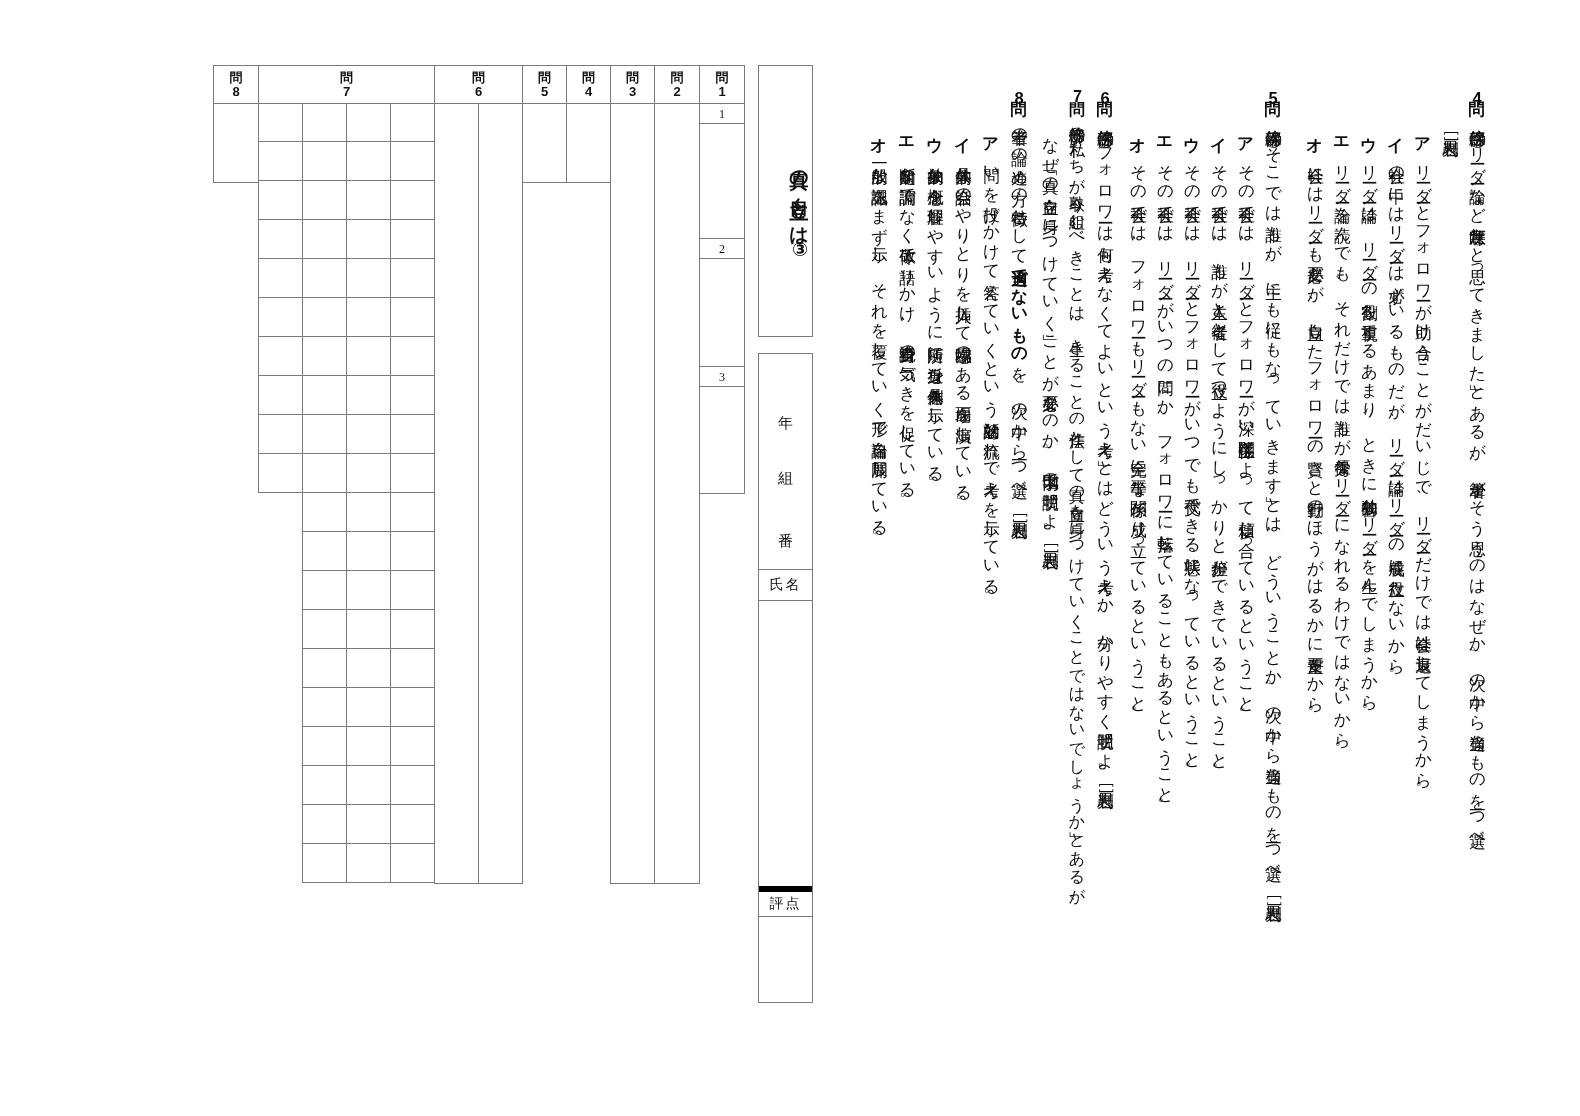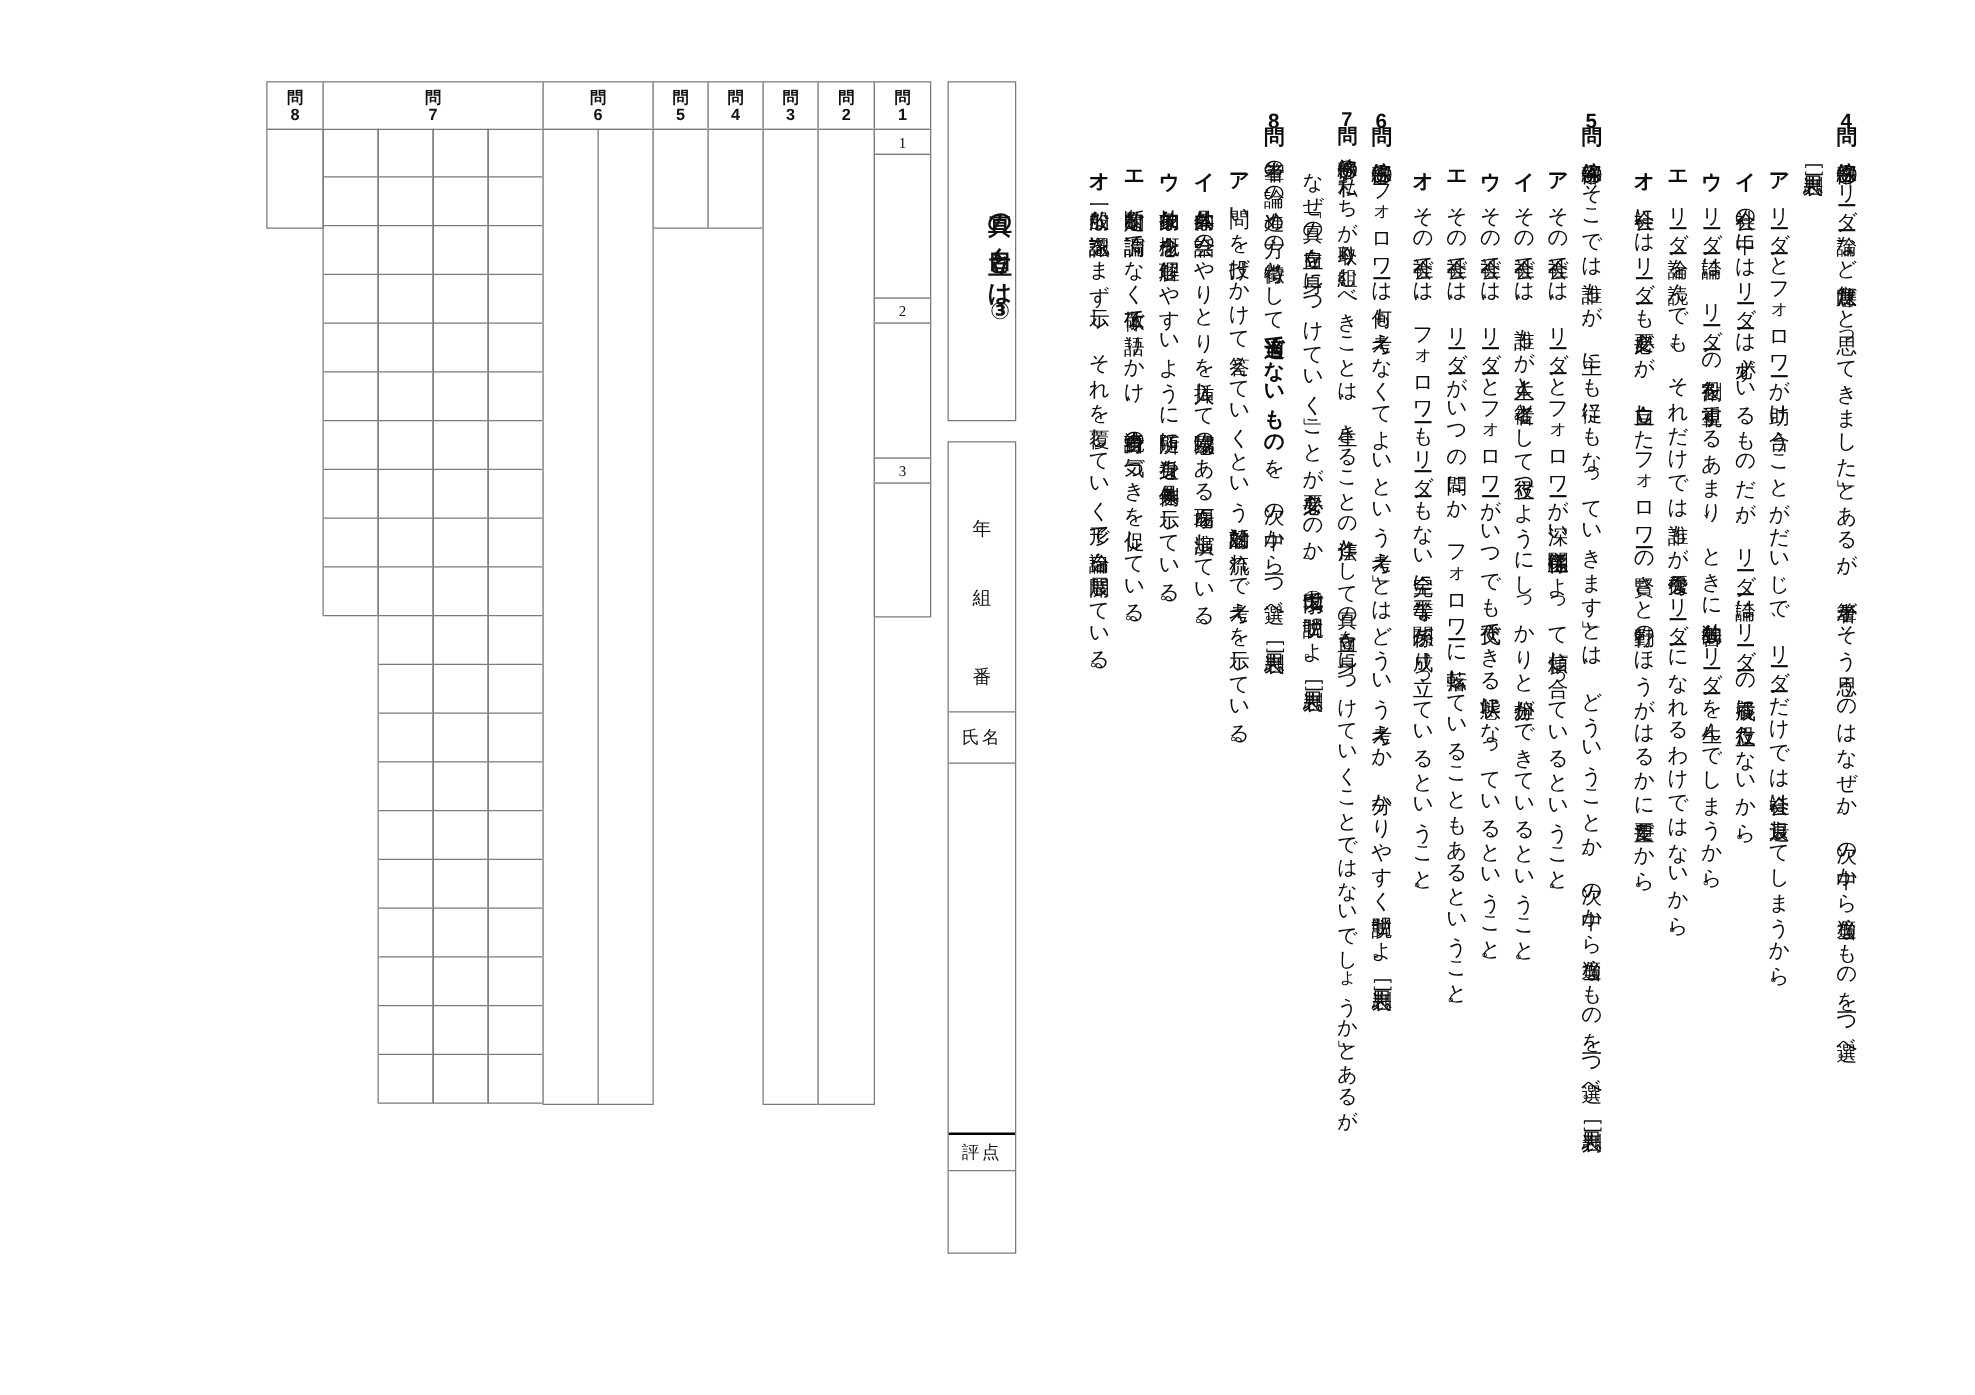--- a/index.html
+++ b/index.html
@@ -205,25 +205,25 @@
     <div class="box" style="left:699px;top:386px;width:46px;height:108px;"></div>
 
     <div class="box title-box" style="left:758px;top:65px;width:55px;height:272px;">
       <span>真の自立とは③</span>
     </div>
 
     <div class="box" style="left:758px;top:353px;width:55px;height:650px;">
       <span class="info-label" style="top:60px;">年</span>
       <span class="info-label" style="top:115px;">組</span>
       <span class="info-label" style="top:178px;">番</span>
-      <div class="cell-h" style="position:absolute;left:0;top:215px;width:100%;height:42px;border-top:1px solid #7a7a7a;border-bottom:1px solid #7a7a7a;box-sizing:border-box;">
+      <div class="cell-h" style="position:absolute;left:0;top:215px;width:100%;height:32px;border-top:1px solid #7a7a7a;border-bottom:1px solid #7a7a7a;box-sizing:border-box;">
         <span>氏名</span>
       </div>
       <div style="position:absolute;left:0;top:247px;width:100%;height:312px;"></div>
-      <div class="cell-h" style="position:absolute;left:0;top:552px;width:100%;height:31px;border-top:2px solid #000000;border-bottom:1px solid #7a7a7a;box-sizing:border-box;text-align:right;">
+      <div class="cell-h" style="position:absolute;left:0;top:532px;width:100%;height:31px;border-top:6px solid #000000;border-bottom:1px solid #7a7a7a;box-sizing:border-box;text-align:right;">
         <span>評点</span>
       </div>
       <div style="position:absolute;left:0;top:590px;width:100%;height:59px;"></div>
     </div>
   </div>
 
   <div>
 
     <div class="vcol" style="left:1464px;top:88px;height:1010px;">
       <span class="qnum"><span>問</span><span class="up">4</span></span><span>傍線部③「リーダー論など無意味だと思ってきました」とあるが、筆者がそう思うのはなぜか。次の中から適当なものを一つ選べ。</span>

